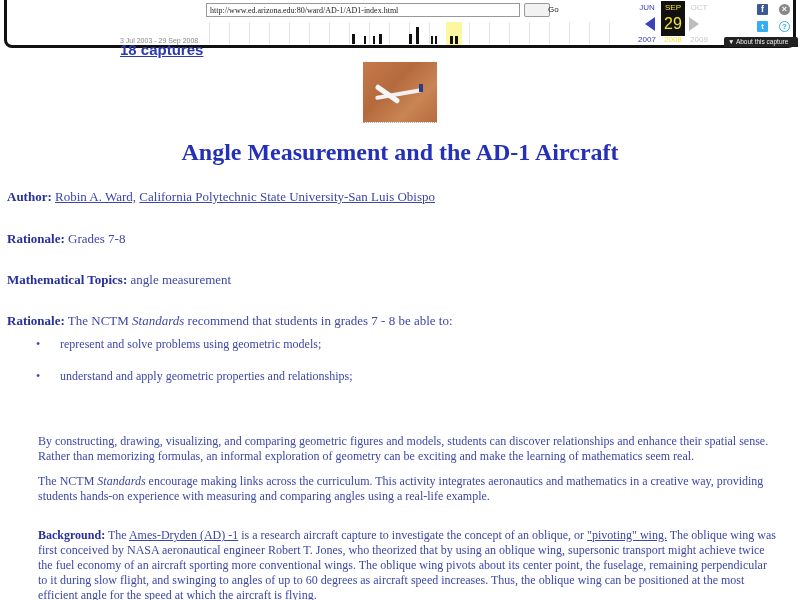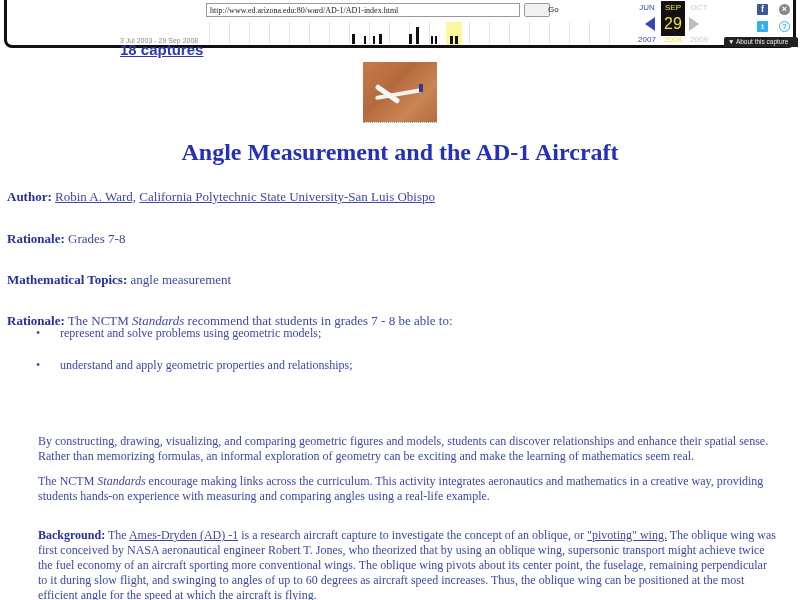--- a/index.html
+++ b/index.html
@@ -72,21 +72,21 @@
     .hero-caption { position: absolute; left: 363px; top: 122px; width: 74px; height: 3px; border-top: 1px dotted #aaa; }
 
     .title {
       position: absolute; left: 0; top: 139px; width: 800px; text-align: center;
       font-size: 24px; font-weight: bold; color: #2530b8;
     }
     .line { position: absolute; left: 7px; font-size: 13px; color: #3d47a8; white-space: nowrap; }
     .line b { color: #262f9a; }
     a.lnk { color: #3d47a8; text-decoration: underline; }
 
-    ul.rat { position: absolute; left: 36px; top: 326px; list-style: none; }
+    ul.rat { position: absolute; left: 36px; top: 337px; list-style: none; }
     ul.rat li { position: relative; font-size: 12px; color: #3d47a8; padding-left: 24px; height: 32px; }
     ul.rat li::before { content: "\2022"; position: absolute; left: 0; top: 0; color: #3d47a8; }
 
     .para { position: absolute; left: 38px; width: 740px; font-size: 12px; line-height: 15px; color: #3d47a8; }
   </style>
 </head>
 <body>
 
 <div class="wb-bar">
   <a class="wb-captures">18 captures</a>

